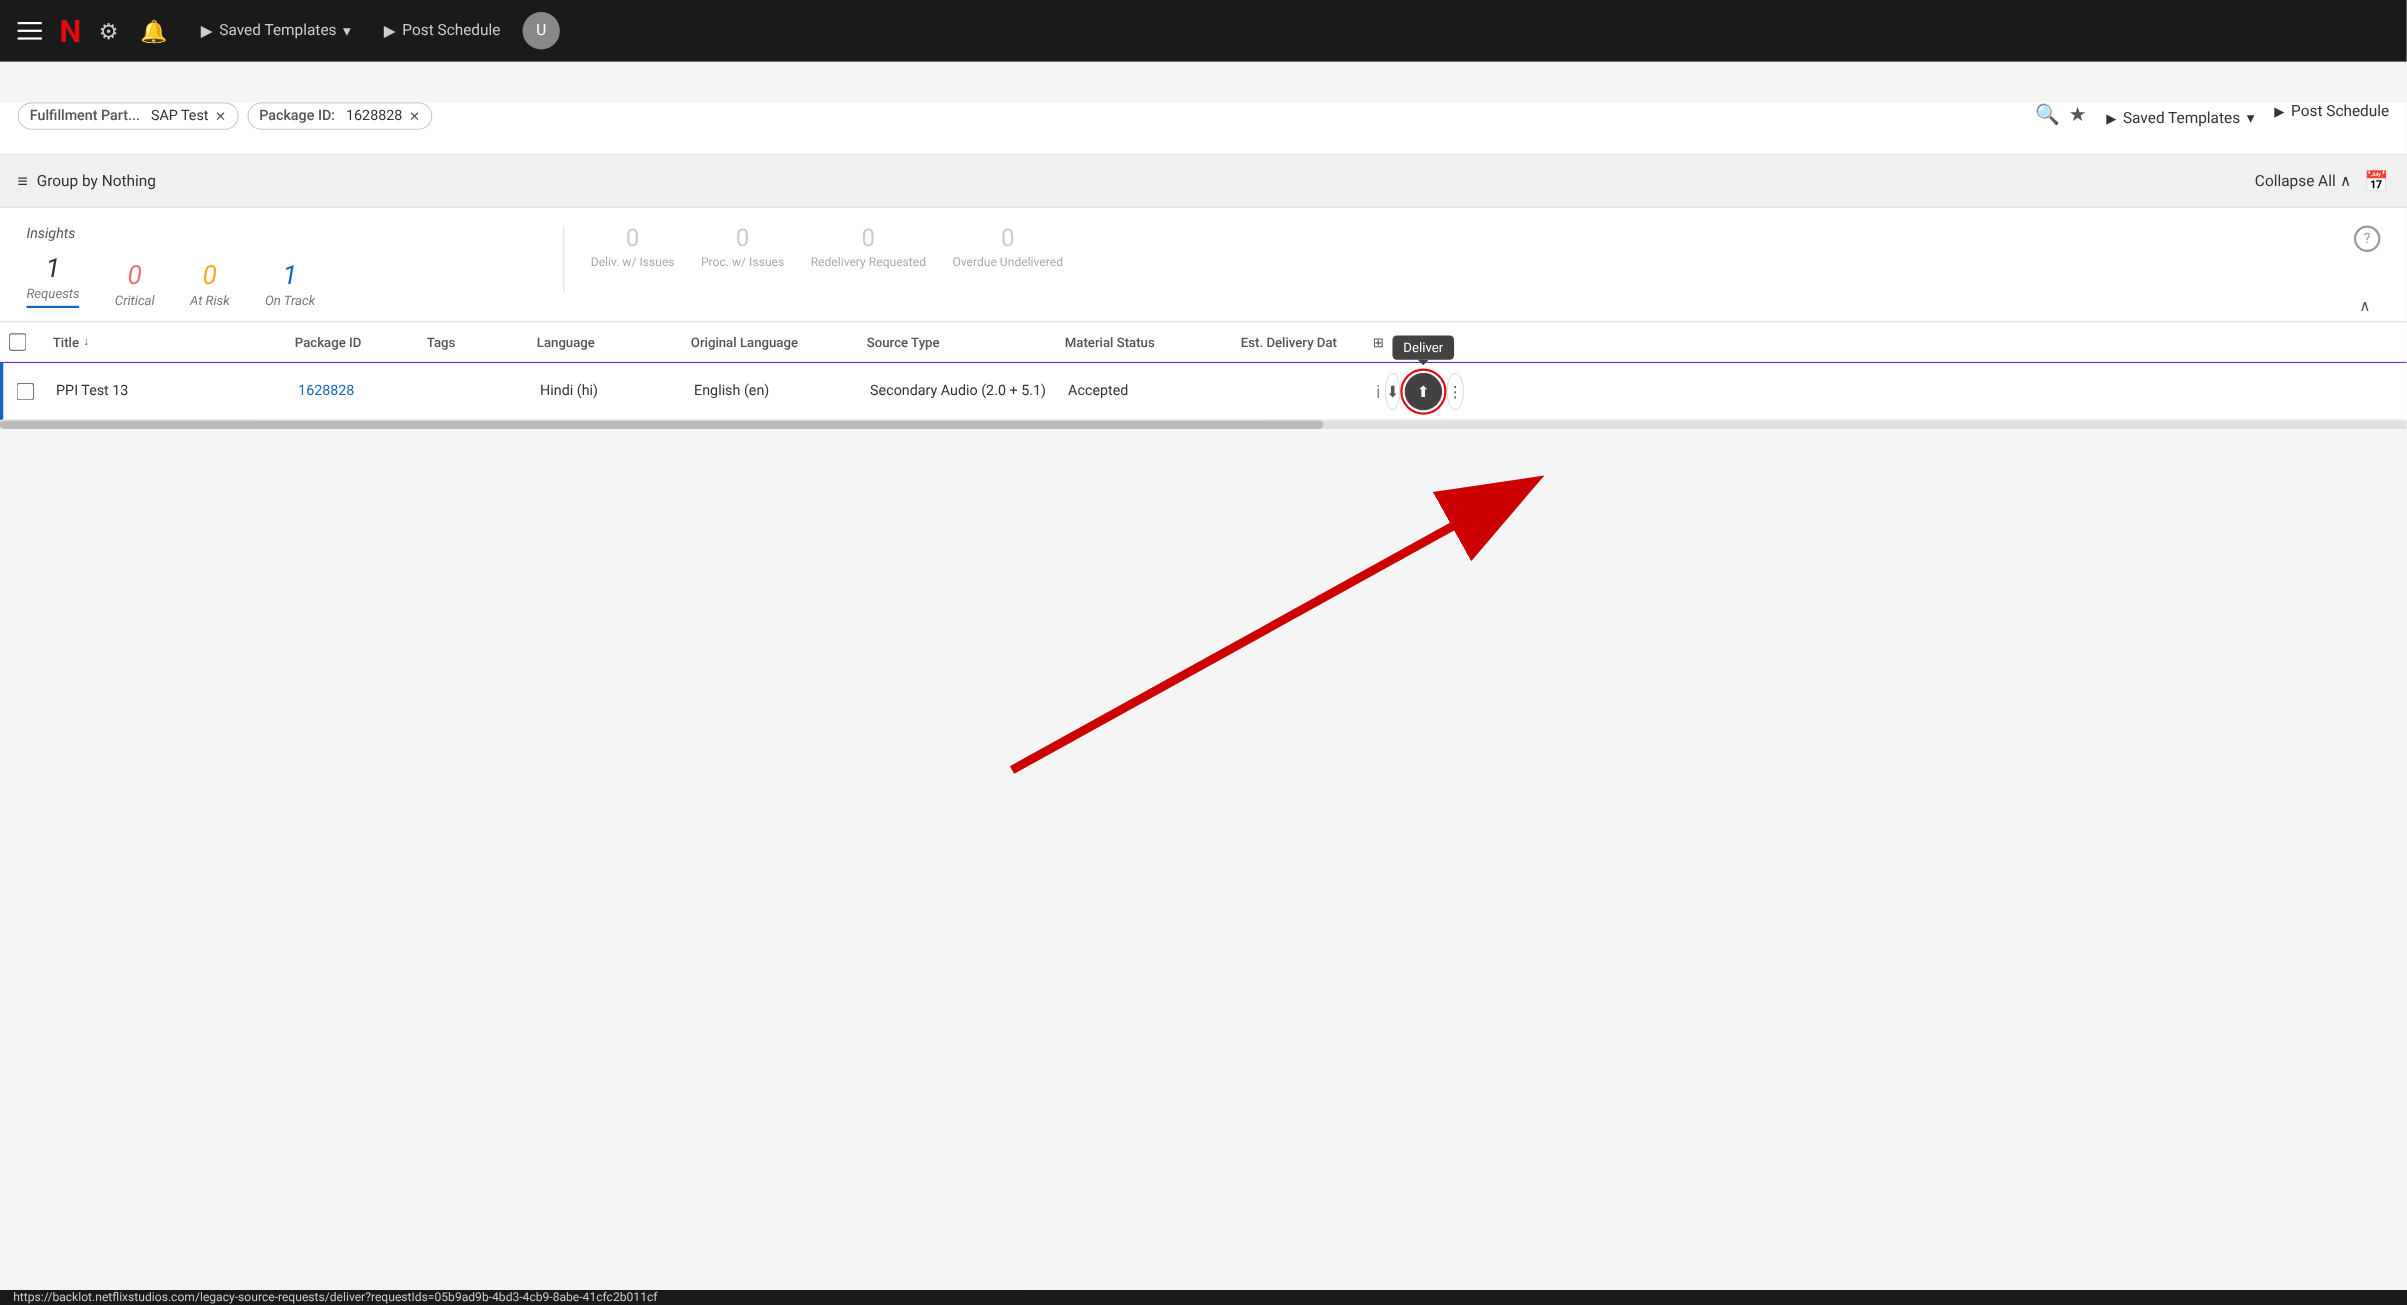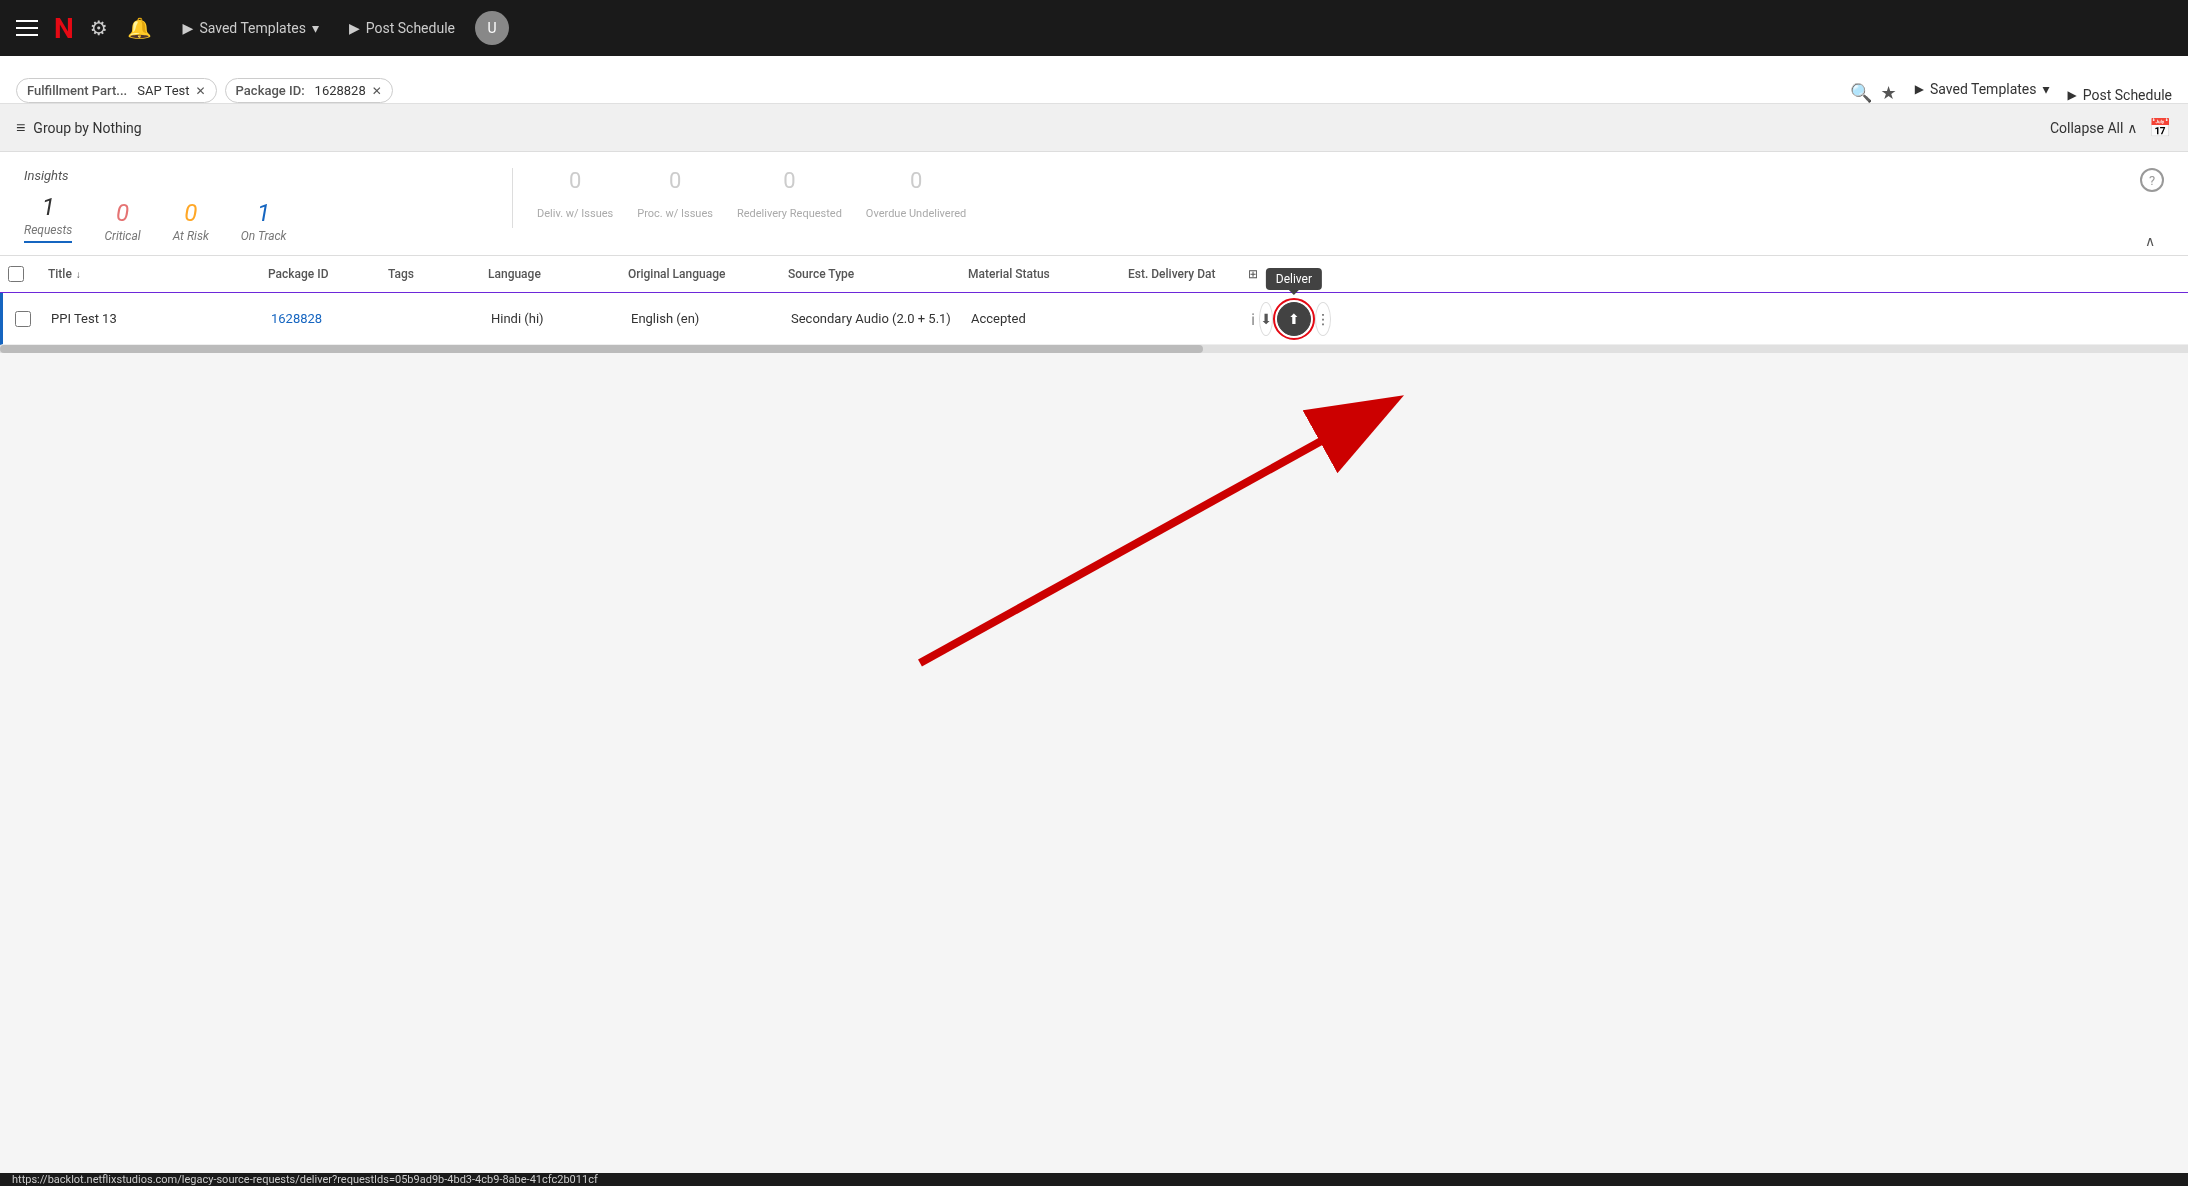--- a/index.html
+++ b/index.html
@@ -37,23 +37,24 @@
       width: 34px; height: 34px; border-radius: 50%; background: #888; overflow: hidden;
       display: flex; align-items: center; justify-content: center; color: #fff; font-size: 14px;
     }
 
     
     .filter-bar {
       background: #fff;
       border-bottom: 1px solid #e0e0e0;
       height: 48px;
       display: flex;
-      align-items: flex-end;
+      align-items: flex-start;
       padding: 0 16px;
       gap: 8px;
+      margin-top: 37px;
     }
     .filter-chip {
       display: flex; align-items: center; gap: 6px;
       background: #fff; border: 1px solid #ccc; border-radius: 16px;
       padding: 4px 10px; font-size: 13px; color: #333;
     }
     .filter-chip .close-btn { cursor: pointer; color: #555; font-size: 12px; }
     .filter-chip-label { font-weight: 500; color: #555; margin-right: 4px; }
     .filter-spacer { flex: 1; }
     .search-icon-top { font-size: 18px; color: #555; cursor: pointer; }
@@ -93,21 +94,21 @@
     .metric-value.orange { color: #ffa726; }
     .metric-value.blue { color: #1565c0; }
     .metric-label { font-size: 12px; color: #777; margin-top: 2px; }
     .metric-underline { border-bottom: 2px solid #1565c0; padding-bottom: 4px; }
     .divider-v { width: 1px; background: #ddd; height: 60px; margin: 0 8px; }
     .request-states-block { flex: 1; padding-left: 16px; }
     .request-states-title { font-size: 13px; color: #555; margin-bottom: 10px; }
     .states-metrics { display: flex; gap: 24px; }
     .state-metric { text-align: center; }
     .state-value { font-size: 22px; color: #ccc; }
-    .state-label { font-size: 11px; color: #aaa; margin-top: 14px; }
+    .state-label { font-size: 11px; color: #aaa; margin-top: 2px; }
     .help-icon {
       position: absolute; right: 24px; top: 16px;
       width: 24px; height: 24px; border: 2px solid #999; border-radius: 50%;
       display: flex; align-items: center; justify-content: center;
       color: #999; font-size: 13px; cursor: pointer;
     }
     .collapse-btn {
       position: absolute; right: 24px; bottom: 0;
       width: 28px; height: 28px; cursor: pointer;
       display: flex; align-items: center; justify-content: center; color: #555;

